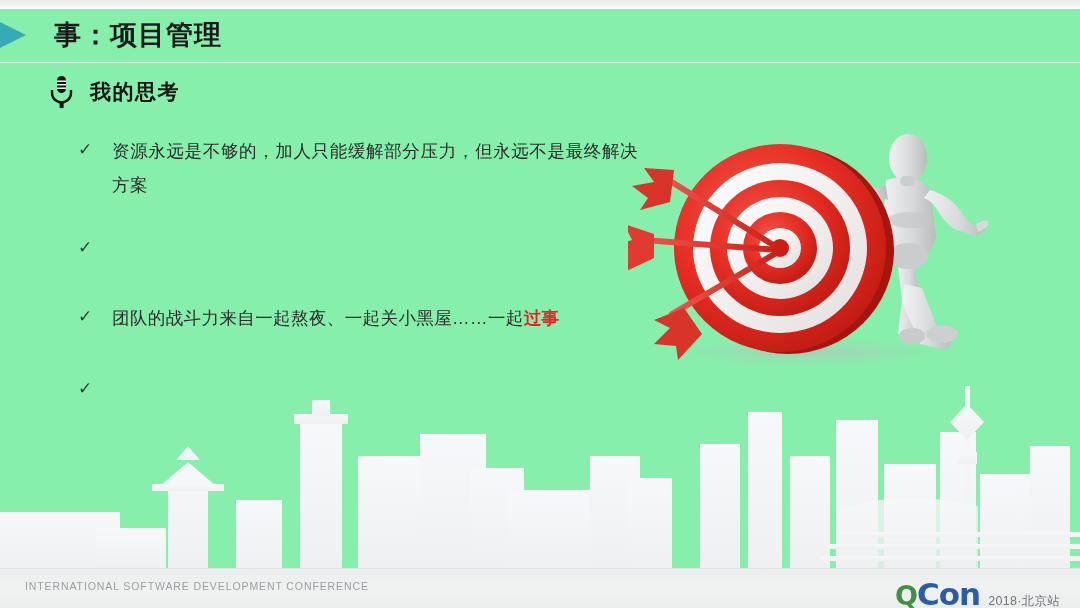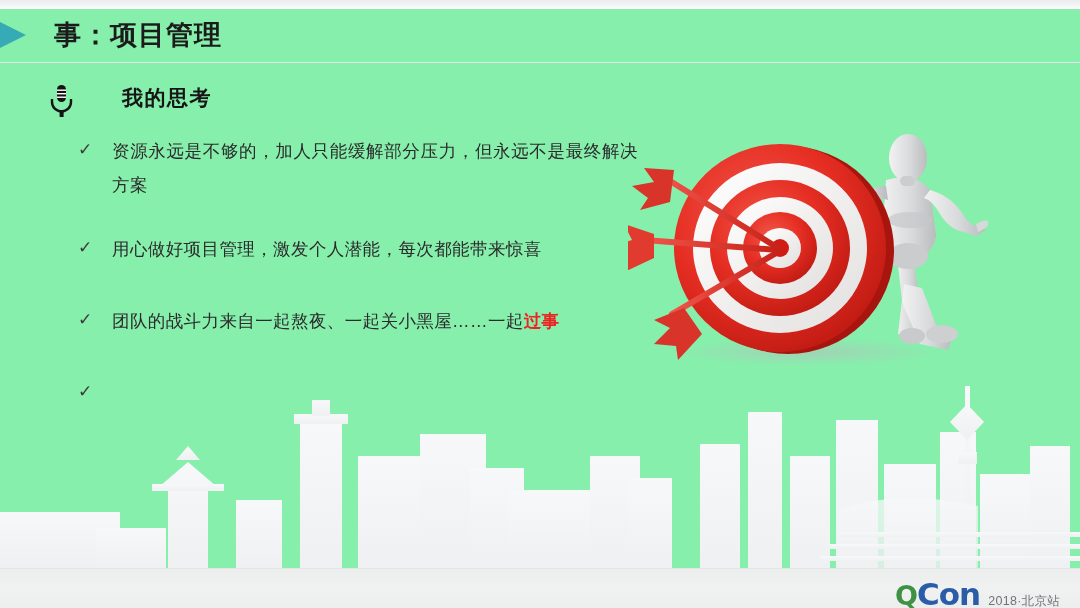--- a/index.html
+++ b/index.html
@@ -44,22 +44,22 @@
     font-size:27px; font-weight:bold; color:#1b1b1b;
     letter-spacing:1px; margin-left:12px; white-space:nowrap;
   }
   #title-rule {
     position:absolute; left:0; top:62px; width:1080px; height:1px;
     background:#e4e5e7;
   }
 
   
   #section-row {
-    position:absolute; left:48px; top:84px; height:40px;
-    display:flex; align-items:flex-start;gap:32px;
+    position:absolute; left:48px; top:72px; height:40px;
+    display:flex; align-items:center;
   }
   #mic-icon { width:26px; height:34px; flex:0 0 auto; }
   #section-title {
     font-size:21px; font-weight:bold; color:#161616;
     letter-spacing:1.5px; margin-left:16px; white-space:nowrap;
   }
 
   
   #bullets {
     position:absolute; left:78px; top:134px; width:560px;
@@ -275,32 +275,32 @@
     <div id="section-title">我的思考</div>
   </div>
 
   <div id="bullets">
     <div class="bullet" id="bullet-0">
       <span class="bullet-mark">✓</span>
       <span class="bullet-text"><span>资源永远是不够的，加人只能缓解部分压力，但永远不是最终解决方案</span><span class="hl"></span></span>
     </div>
     <div class="bullet" id="bullet-1">
       <span class="bullet-mark">✓</span>
-      <span class="bullet-text"><span>用心做好项目管理，激发个人潜能，每次都能带来惊喜</span><span class="hl"></span></span>
     </div>
     <div class="bullet" id="bullet-2">
       <span class="bullet-mark">✓</span>
       <span class="bullet-text"><span>团队的战斗力来自一起熬夜、一起关小黑屋……一起</span><span class="hl">过事</span></span>
     </div>
     <div class="bullet" id="bullet-3">
       <span class="bullet-mark">✓</span>
     </div>
   </div>
 
   <div id="footer">
+    <div id="footer-text">INTERNATIONAL SOFTWARE DEVELOPMENT CONFERENCE</div>
     <div id="logo-block">
       <span id="logo-q">Q</span>
       <span id="logo-con">Con</span>
       <span id="logo-sub">2018·北京站</span>
     </div>
   </div>
 
 </div>
 
 </body></html>

